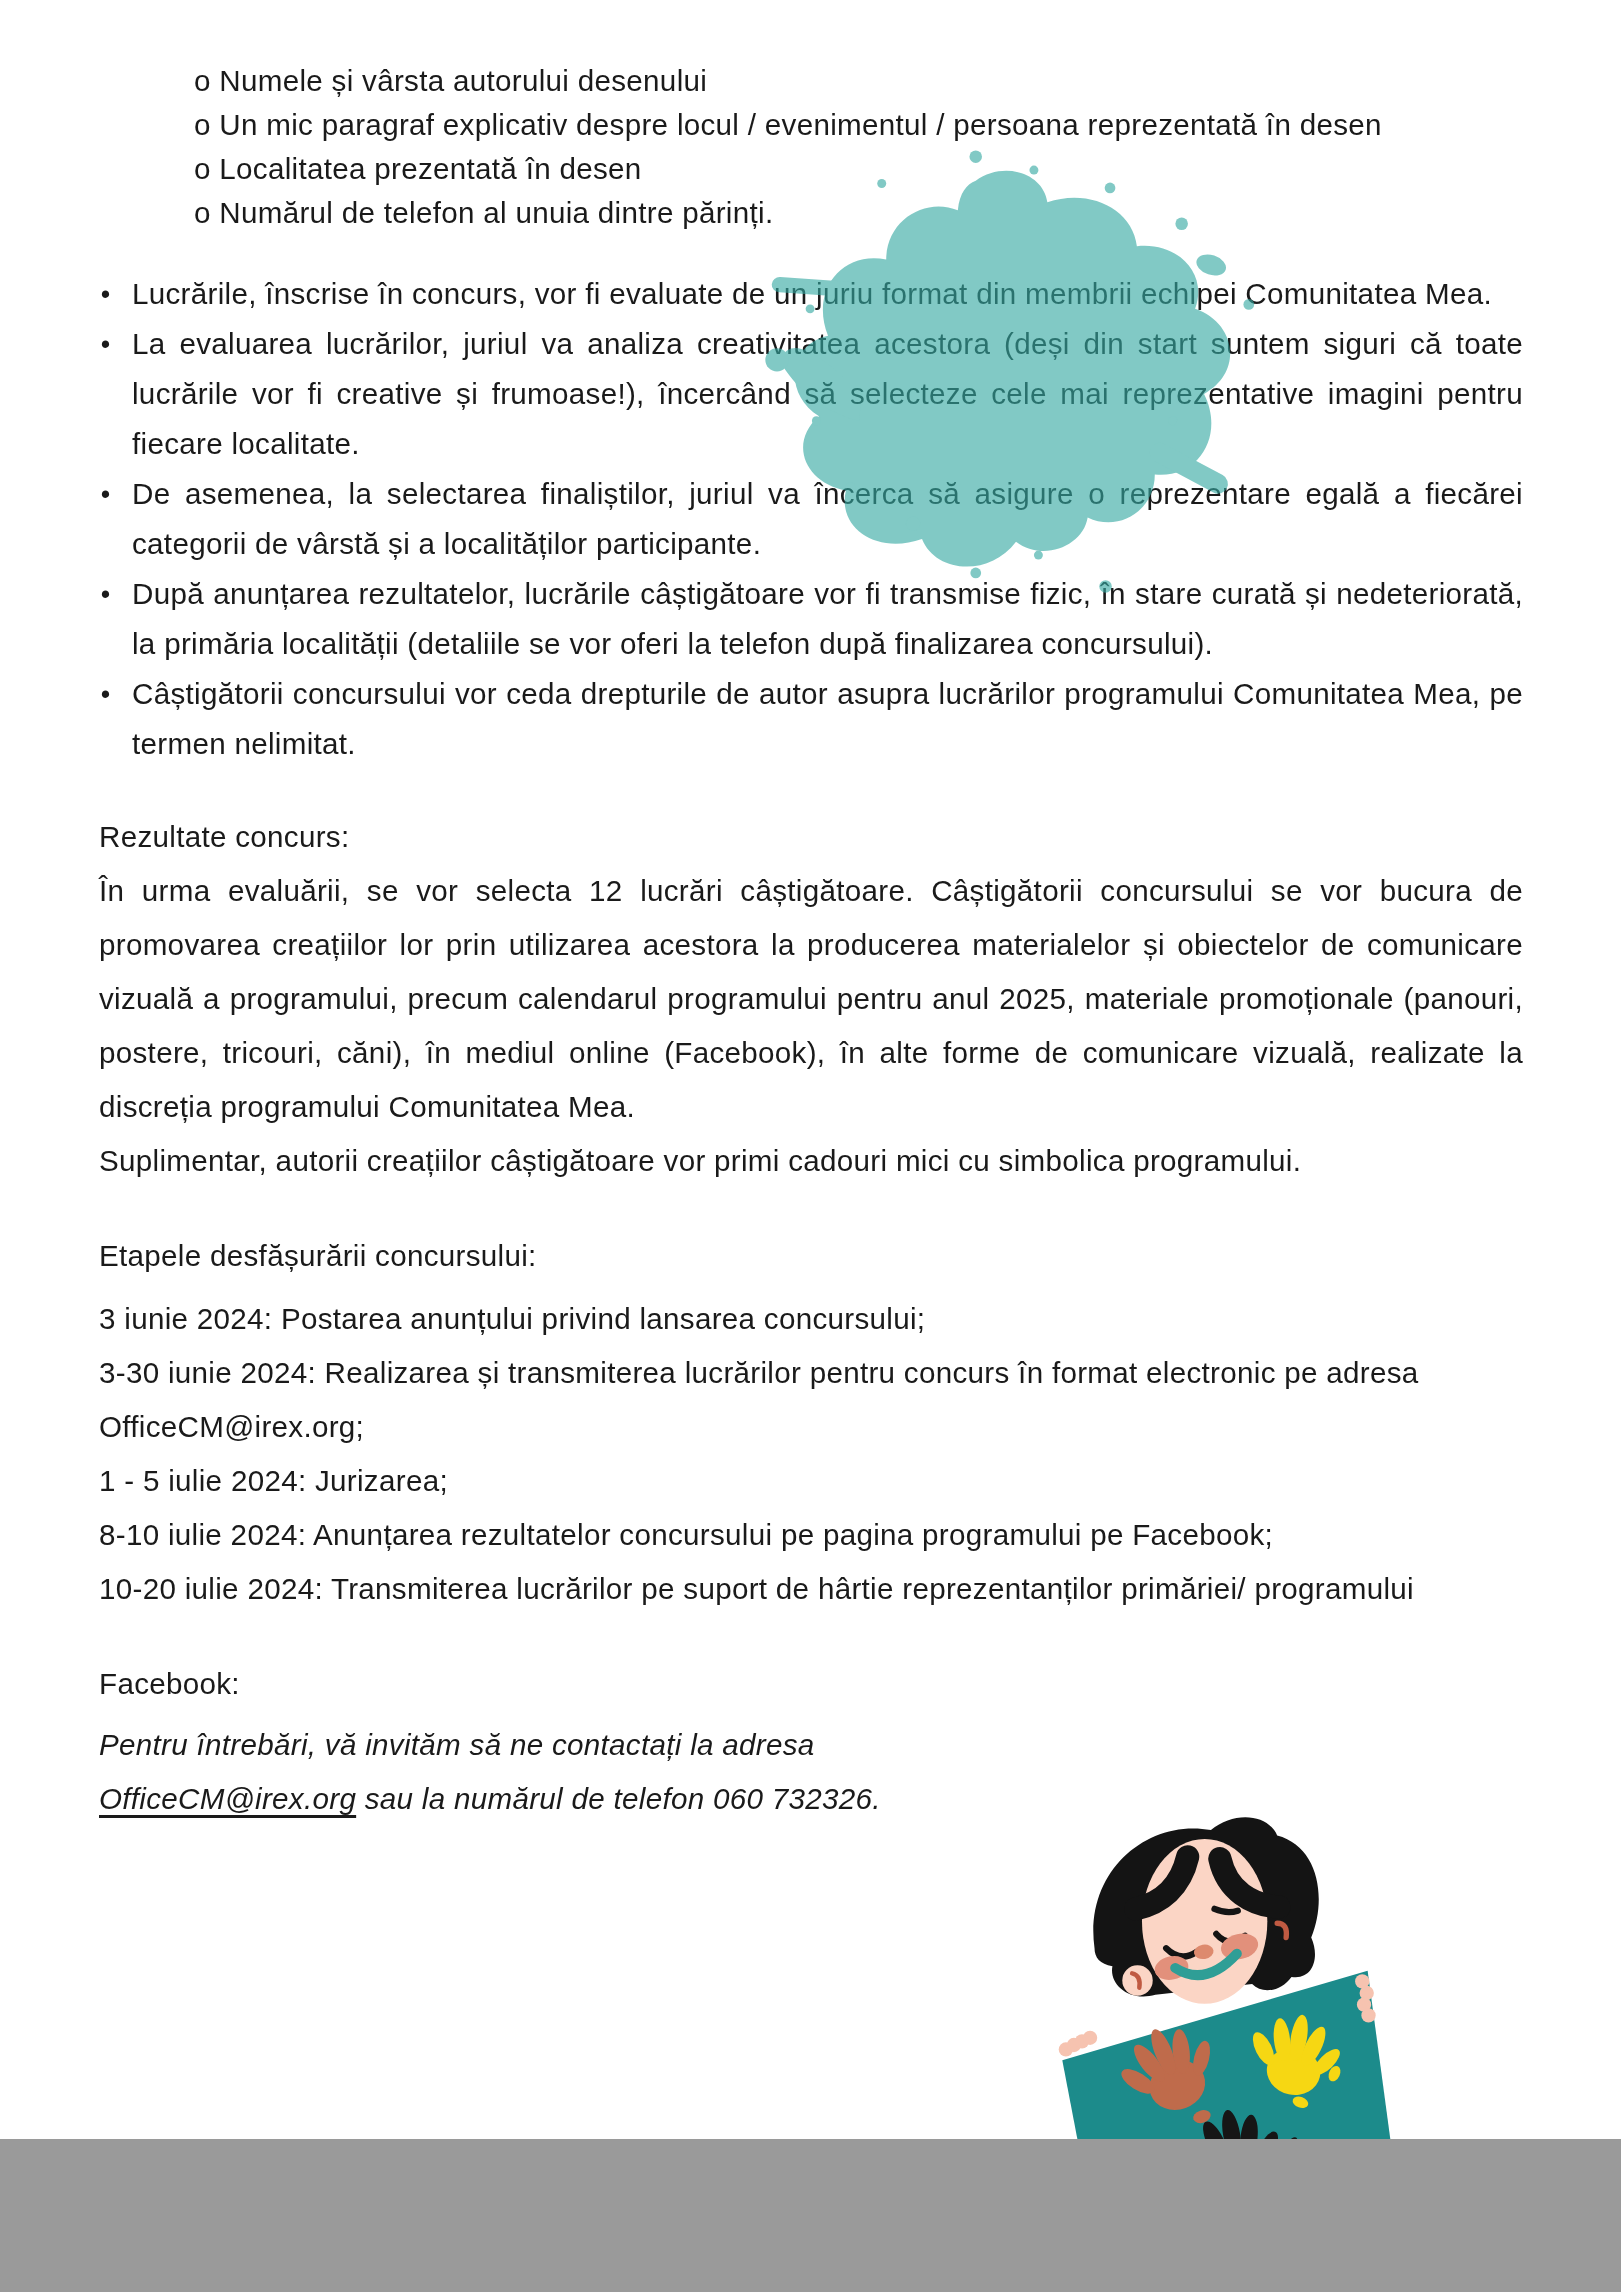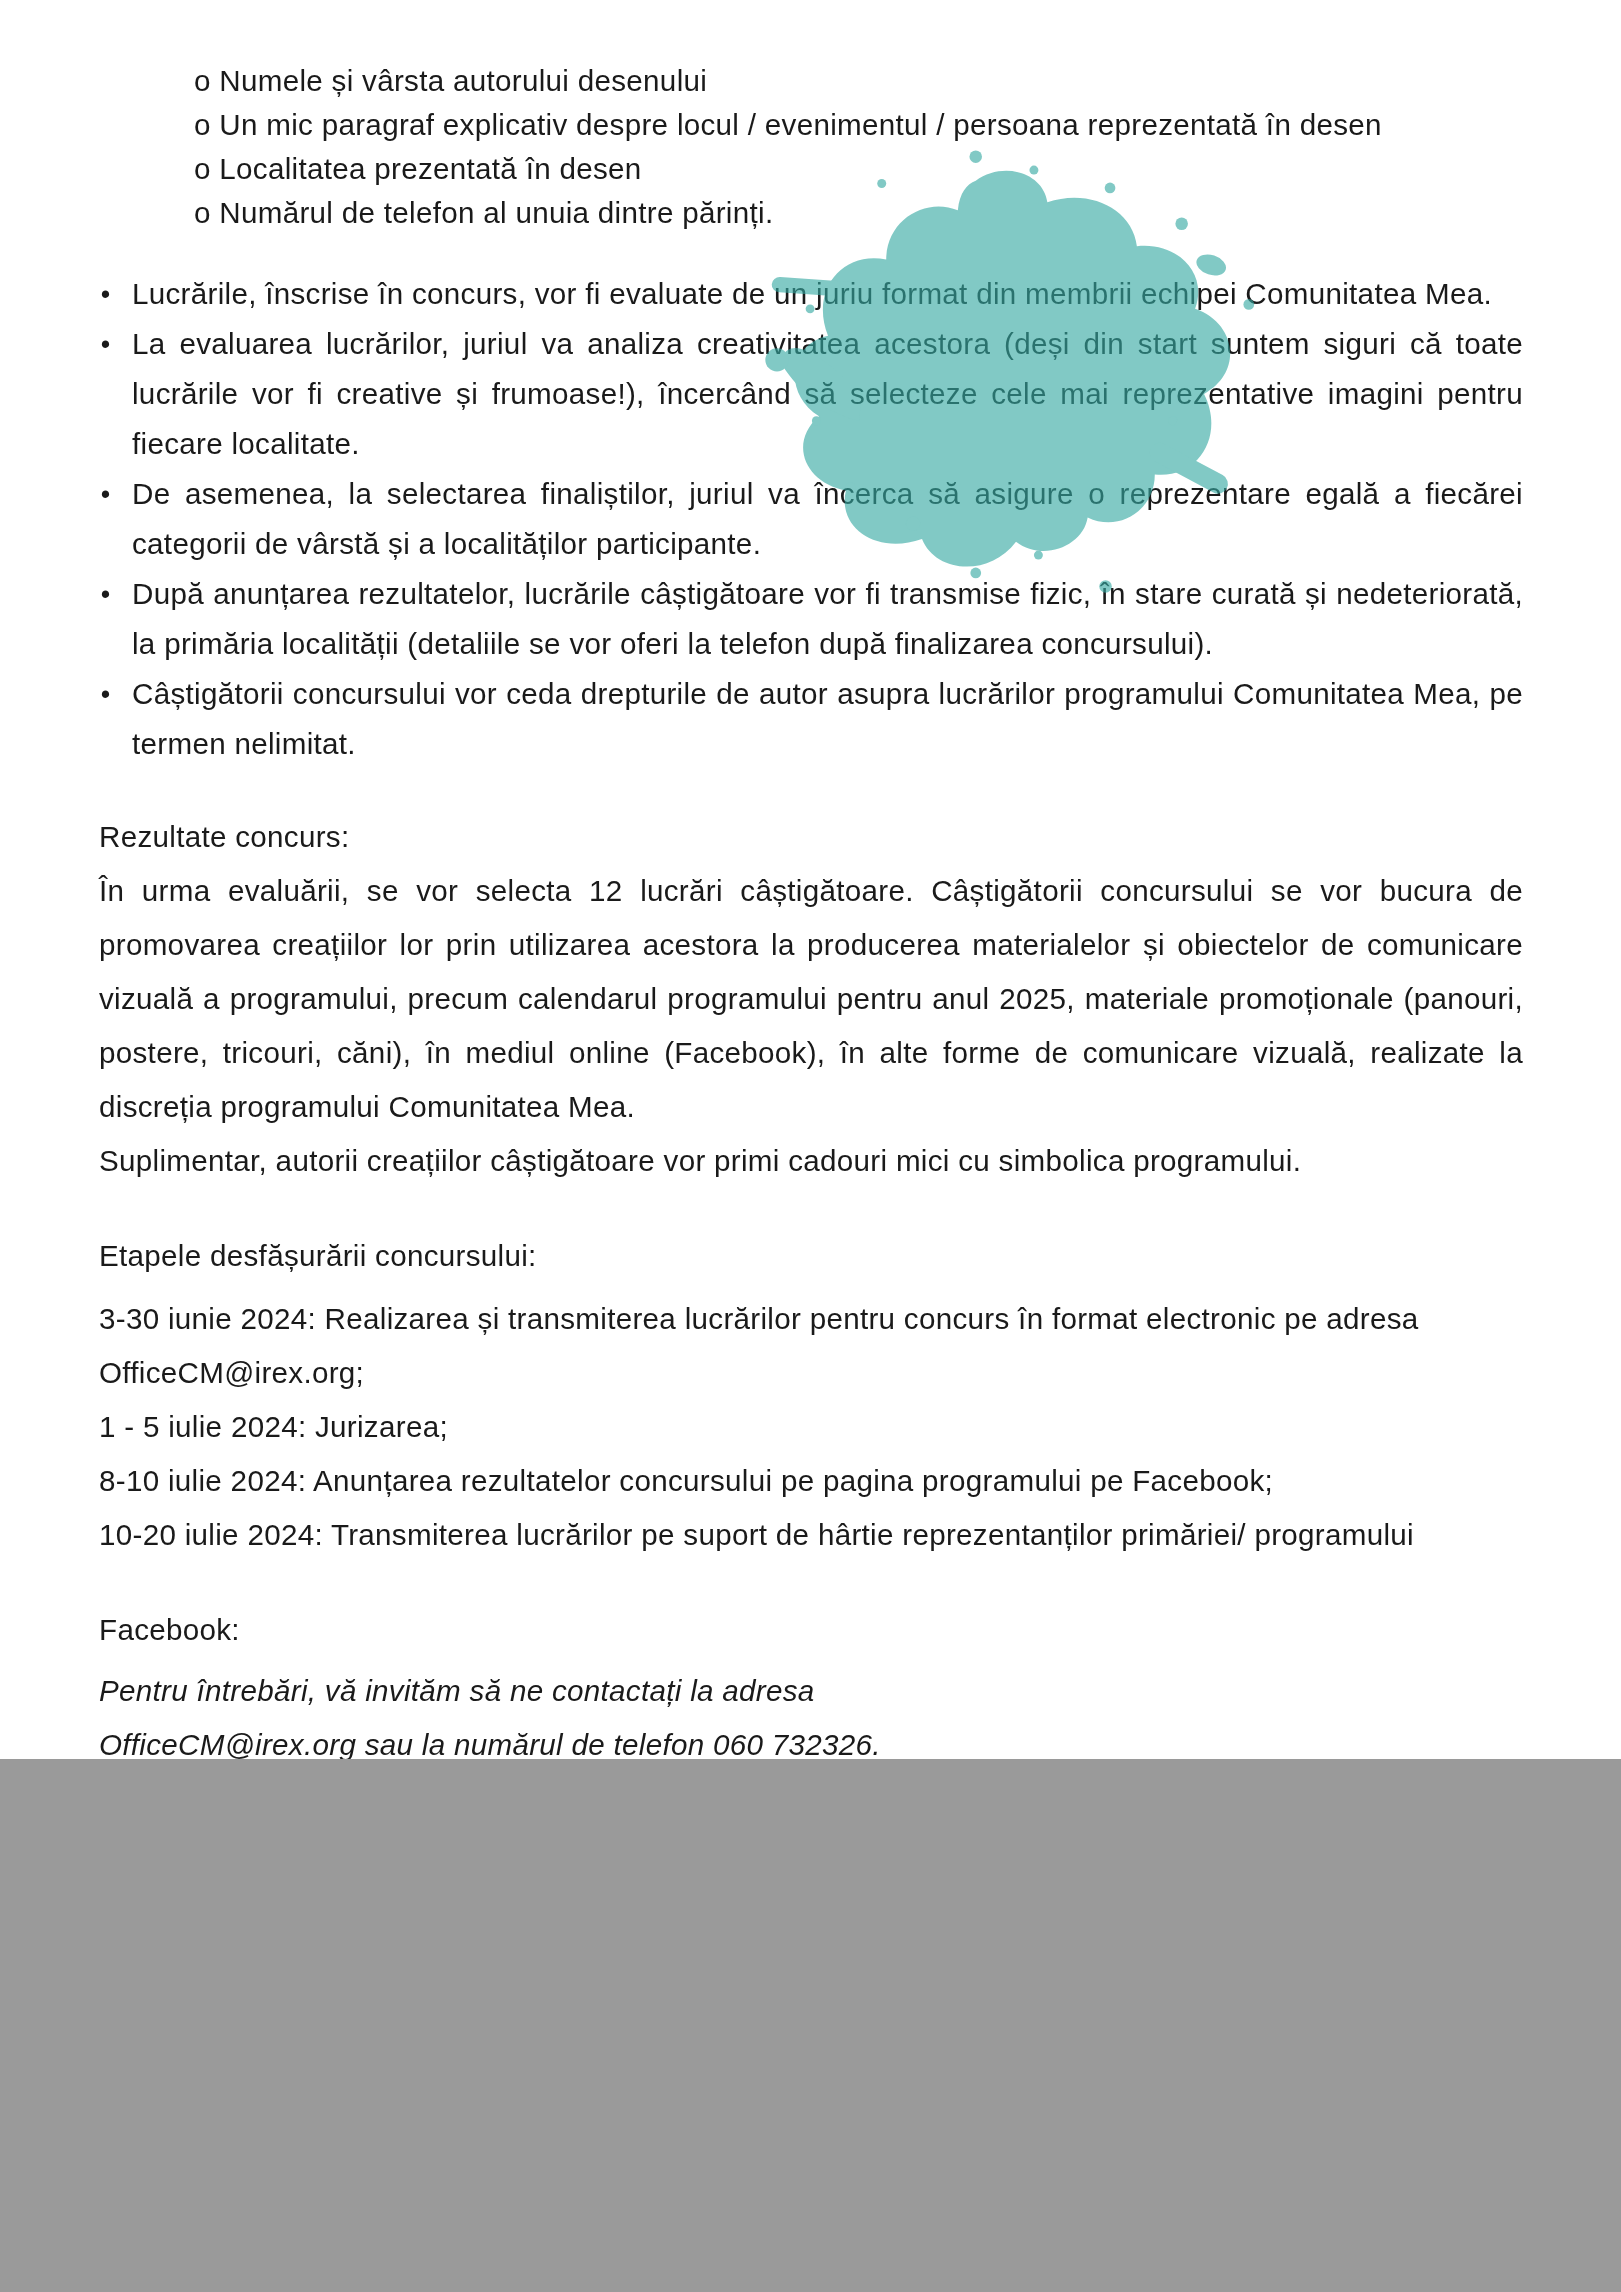--- a/index.html
+++ b/index.html
@@ -1,18 +1,18 @@
 <!DOCTYPE html>
 <html style="font-size:14.3px"><head>
 <meta charset="utf-8">
 <style>
   html,body{margin:0;padding:0;background:#9a9a9a;}
   .page{
     position:relative;
-    width:1621px;height:1759px;
+    width:1621px;height:2139px;
     background:#ffffff;
     overflow:hidden;
     font-family:"Liberation Sans","DejaVu Sans",sans-serif;
     color:#1a1a1a;
     font-size:29.6px;
     letter-spacing:0.3px;
   }
   .content{position:absolute;left:99px;top:59px;width:1424px;z-index:1;}
 
   
@@ -64,20 +64,21 @@
 
     <div class="section">
       <div class="heading">Rezultate concurs:</div>
       <p class="para">În urma evaluării, se vor selecta 12 lucrări câștigătoare. Câștigătorii concursului se vor bucura de promovarea creațiilor lor prin utilizarea acestora la producerea materialelor și obiectelor de comunicare vizuală a programului, precum calendarul programului pentru anul 2025, materiale promoționale (panouri, postere, tricouri, căni), în mediul online (Facebook), în alte forme de comunicare vizuală, realizate la discreția programului Comunitatea Mea.</p>
       <p class="para">Suplimentar, autorii creațiilor câștigătoare vor primi cadouri mici cu simbolica programului.</p>
     </div>
 
     <div class="section">
       <div class="heading">Etapele desfășurării concursului:</div>
       <div class="stages-list">
+        <div class="stage-line">3 iunie 2024: Postarea anunțului privind lansarea concursului;</div>
         <div class="stage-line">3-30 iunie 2024: Realizarea și transmiterea lucrărilor pentru concurs în format electronic pe adresa OfficeCM@irex.org;</div>
         <div class="stage-line">1 - 5 iulie 2024: Jurizarea;</div>
         <div class="stage-line">8-10 iulie 2024: Anunțarea rezultatelor concursului pe pagina programului pe Facebook;</div>
         <div class="stage-line">10-20 iulie 2024: Transmiterea lucrărilor pe suport de hârtie reprezentanților primăriei/ programului</div>
       </div>
     </div>
 
     <div class="section">
       <div class="heading">Facebook:</div>
       <div class="contacts-lines">

